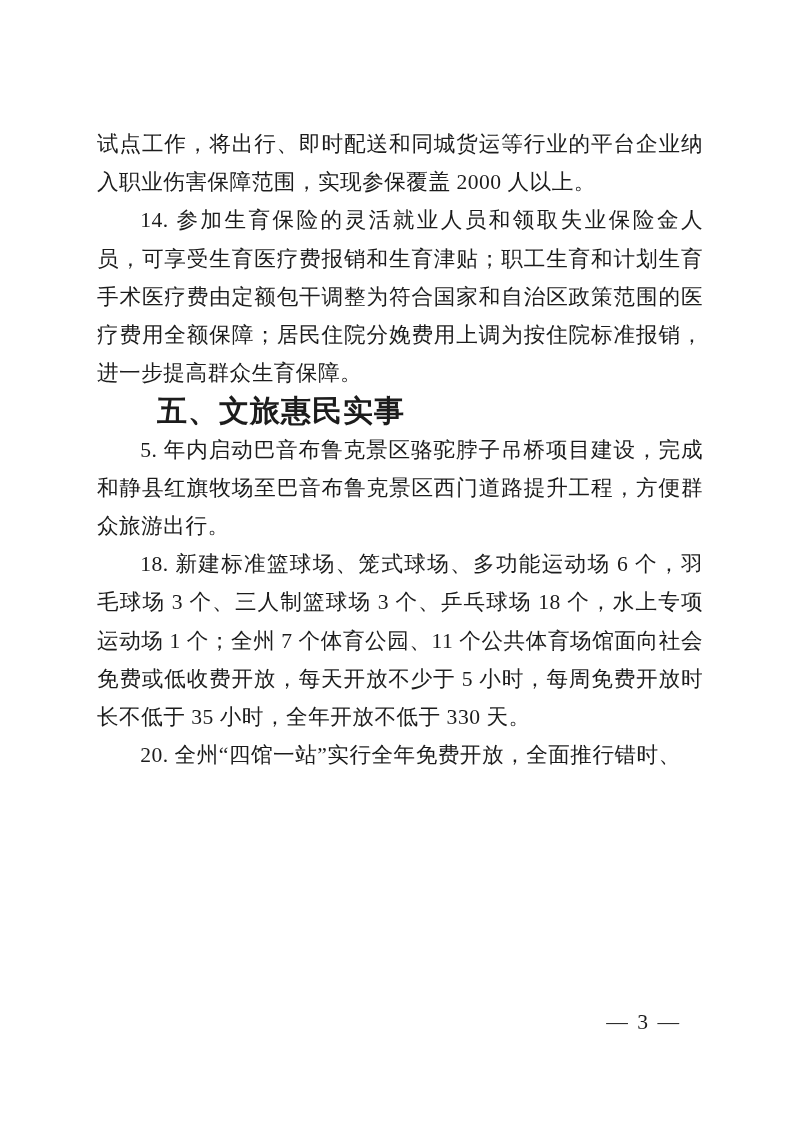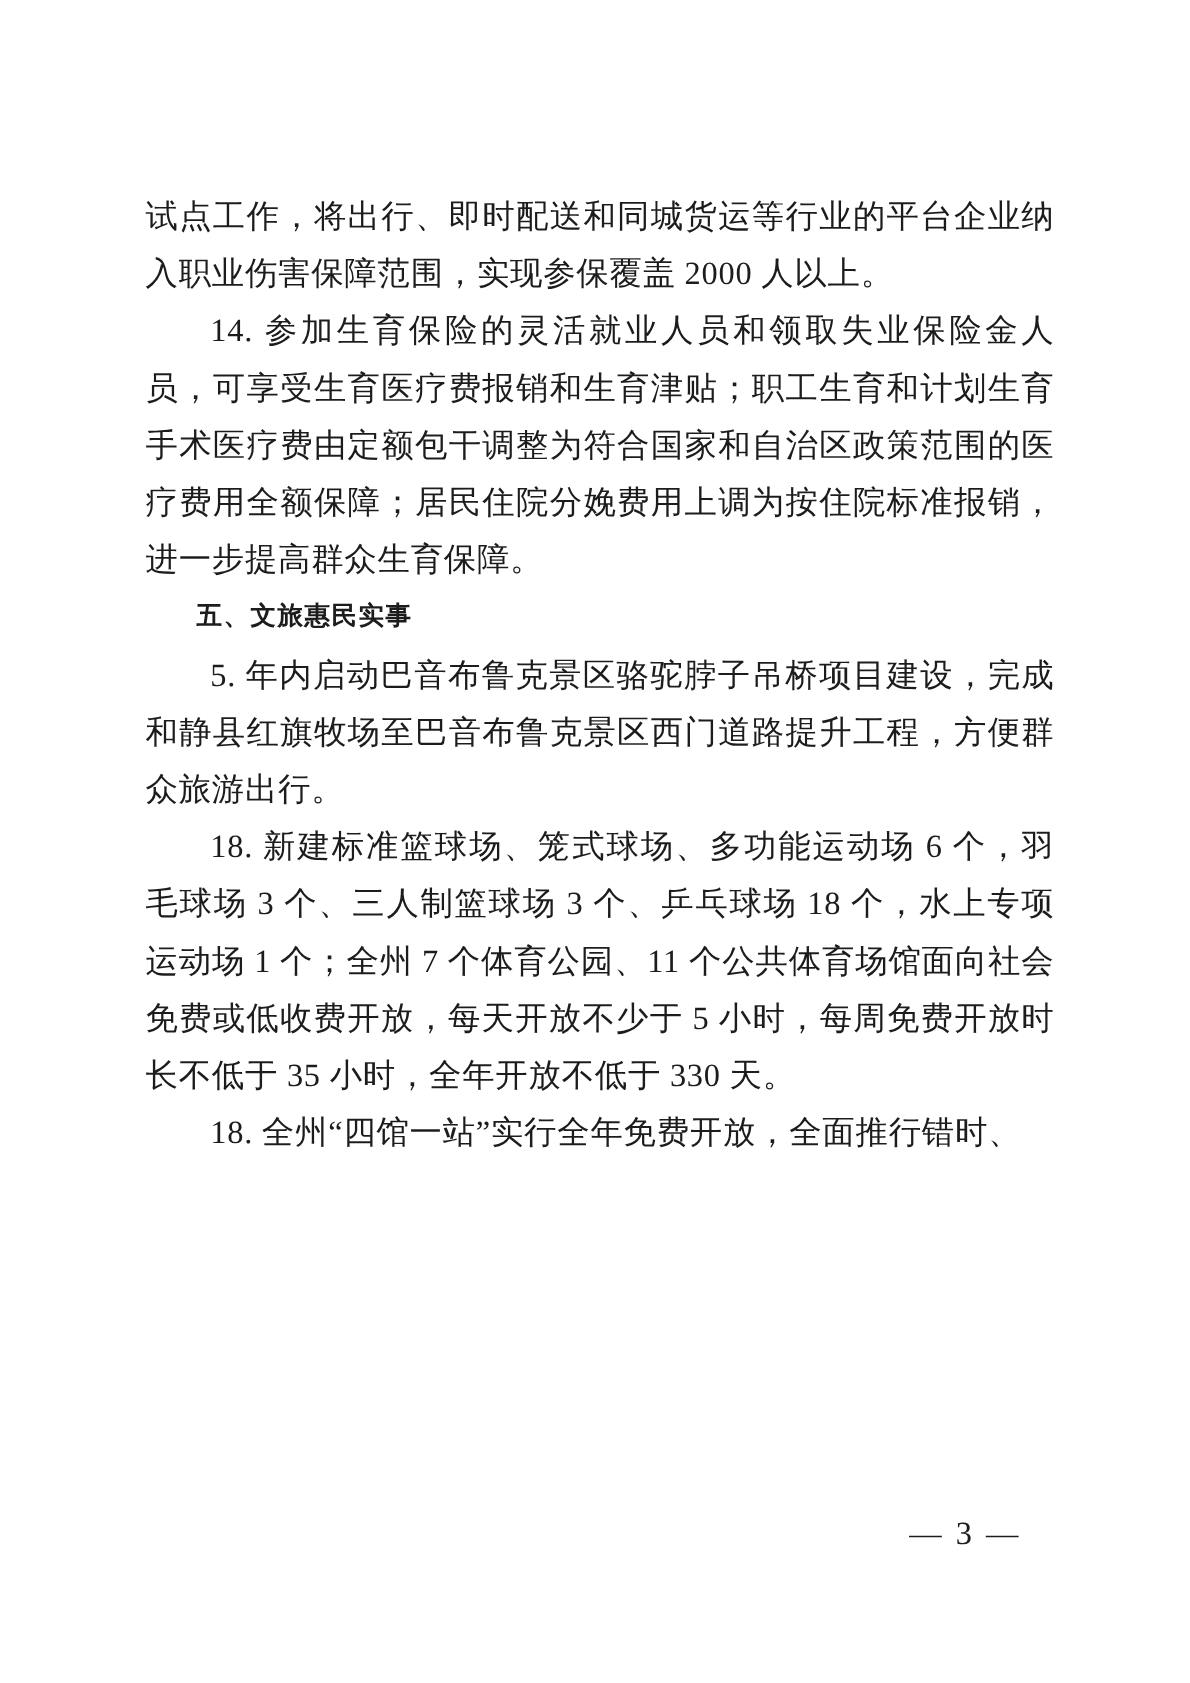--- a/index.html
+++ b/index.html
@@ -31,21 +31,21 @@
     margin: 0;
     text-indent: 2em;
   }
   .content p.continuation {
     text-indent: 0;
   }
   .content h2.section-heading {
     margin: 0;
     font-family: "Liberation Sans", "DejaVu Sans", sans-serif;
     font-weight: bold;
-    font-size: 17px;
+    font-size: 30px;
     line-height: 38.2px;
     text-indent: 2em;
     letter-spacing: 1px;
   }
   .page-footer {
     position: absolute;
     top: 1010px;
     right: 112px;
     font-size: 21.6px;
     line-height: 24px;
@@ -56,17 +56,17 @@
 </head>
 <body>
 
 <div class="page">
   <div class="content">
     <p class="continuation">试点工作，将出行、即时配送和同城货运等行业的平台企业纳入职业伤害保障范围，实现参保覆盖 2000 人以上。</p>
     <p>14. 参加生育保险的灵活就业人员和领取失业保险金人员，可享受生育医疗费报销和生育津贴；职工生育和计划生育手术医疗费由定额包干调整为符合国家和自治区政策范围的医疗费用全额保障；居民住院分娩费用上调为按住院标准报销，进一步提高群众生育保障。</p>
     <h2 class="section-heading">五、文旅惠民实事</h2>
     <p>5. 年内启动巴音布鲁克景区骆驼脖子吊桥项目建设，完成和静县红旗牧场至巴音布鲁克景区西门道路提升工程，方便群众旅游出行。</p>
     <p>18. 新建标准篮球场、笼式球场、多功能运动场 6 个，羽毛球场 3 个、三人制篮球场 3 个、乒乓球场 18 个，水上专项运动场 1 个；全州 7 个体育公园、11 个公共体育场馆面向社会免费或低收费开放，每天开放不少于 5 小时，每周免费开放时长不低于 35 小时，全年开放不低于 330 天。</p>
-    <p>18. 全州“四馆一站”实行全年免费开放，全面推行错时、</p>
+    <p>20. 全州“四馆一站”实行全年免费开放，全面推行错时、</p>
   </div>
 
   <div class="page-footer">— 3 —</div>
 </div>
 
 </body></html>

